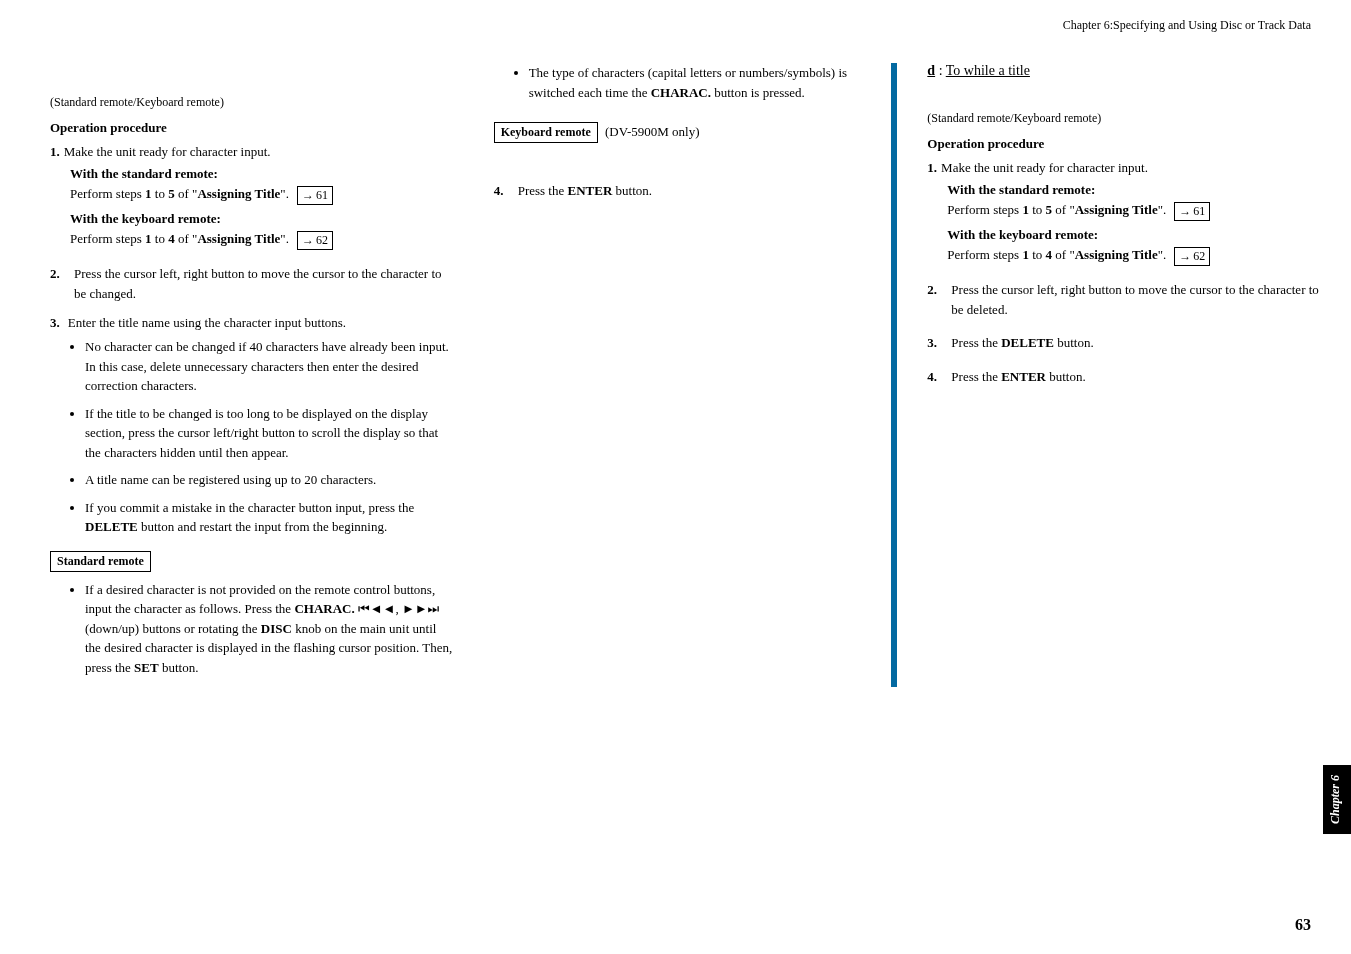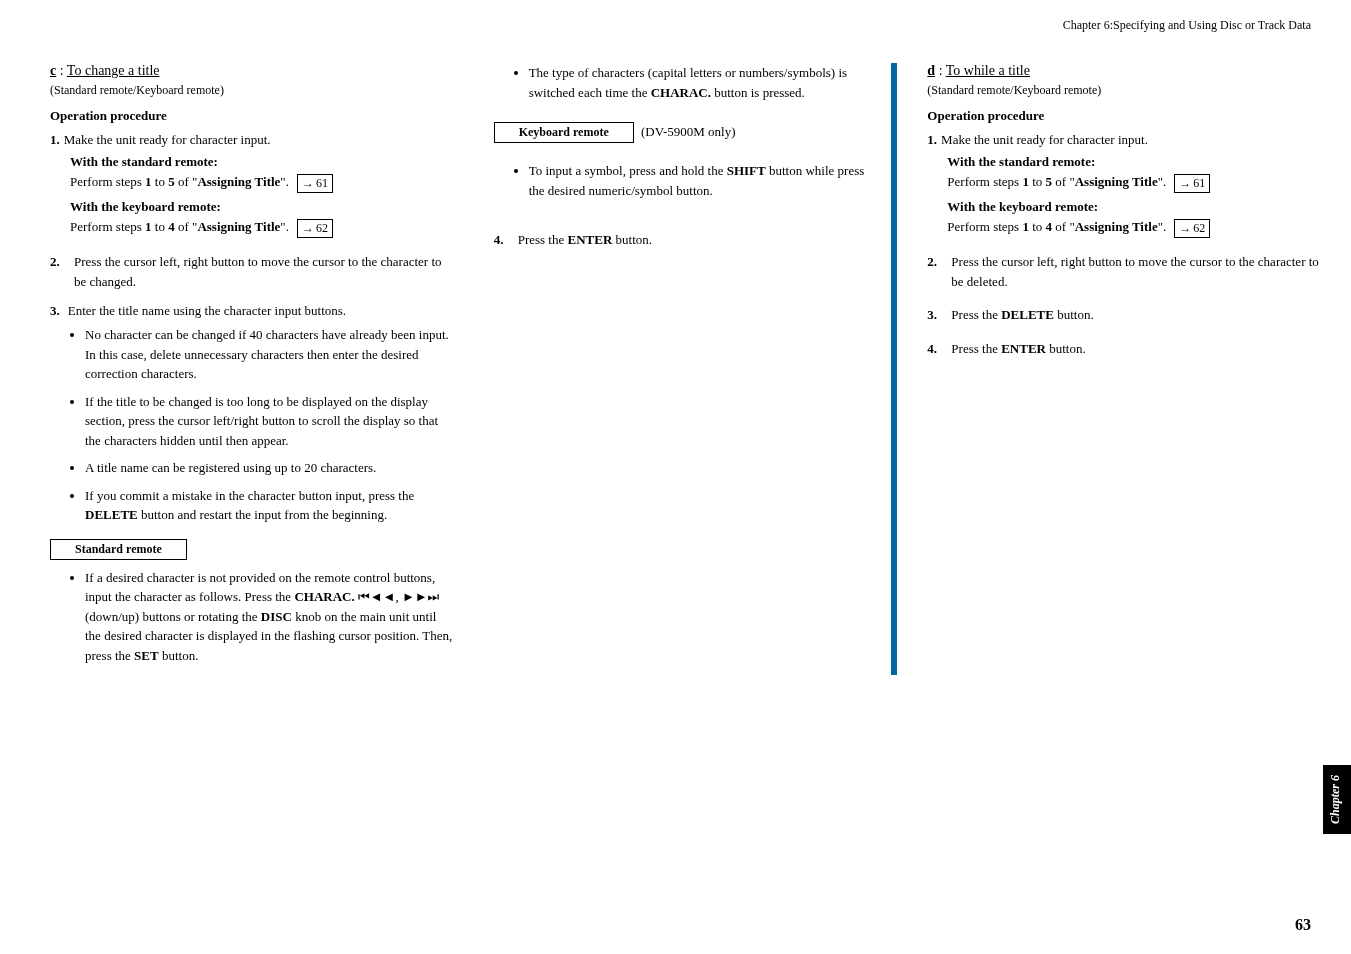--- a/index.html
+++ b/index.html
@@ -43,20 +43,21 @@
     .section-title .letter {
       font-weight: bold;
       text-decoration: underline;
     }
     .section-title .title-text {
       text-decoration: underline;
     }
     .subtitle {
       font-size: 12px;
       margin-bottom: 10px;
+      margin-top: 32px;
     }
     .op-header {
       font-weight: bold;
       margin-bottom: 8px;
       font-size: 13px;
     }
     .step-num {
       font-weight: bold;
     }
     .sub-header {
@@ -88,21 +89,21 @@
       padding-left: 35px;
       margin-bottom: 10px;
     }
     .bullet-list li {
       margin-bottom: 8px;
       line-height: 1.5;
     }
     .box-label {
       display: inline-block;
       border: 1px solid #000;
-      padding: 2px 24px;
+      padding: 2px 6px;
       font-weight: bold;
       font-size: 12px;
       margin-bottom: 8px;
     }
     .keyboard-section {
       margin-top: 20px;
     }
     .step-block {
       margin-bottom: 14px;
     }
@@ -161,25 +162,20 @@
 <body>
 
 <div class="page-header">
   <span>Chapter 6:Specifying and Using Disc or Track Data</span>
 </div>
 
 <div class="main-content">
 
   <div class="col-left">
 
-    <div class="section-title">
-      <span class="letter">c</span>
-      <span> : </span>
-      <span class="title-text">To change a title</span>
-    </div>
     <div class="subtitle">(Standard remote/Keyboard remote)</div>
     <div class="op-header">Operation procedure</div>
 
     <div class="step-block">
       <div class="step-row">
         <span class="step-num">1.</span>
         <span class="step-content">Make the unit ready for character input.</span>
       </div>
 
       <div class="sub-header">With the standard remote:</div>
@@ -226,23 +222,20 @@
 
     <ul class="bullet-list" style="margin-top: 0;">
       <li>The type of characters (capital letters or numbers/symbols) is switched each time the <span class="inline-bold">CHARAC.</span> button is pressed.</li>
     </ul>
 
     <div class="keyboard-section">
       <div style="margin-bottom: 10px;">
         <span class="box-label">Keyboard remote</span>
         <span style="font-size:13px; margin-left:4px;">(DV-5900M only)</span>
       </div>
-      <ul class="bullet-list">
-        <li>To input a symbol, press and hold the <span class="inline-bold">SHIFT</span> button while press the desired  numeric/symbol button.</li>
-      </ul>
     </div>
 
     <div style="margin-top: 30px;">
       <div class="step-para">
         <span class="num">4.</span>
         <span class="text">Press the <span class="inline-bold">ENTER</span> button.</span>
       </div>
     </div>
 
   </div>

